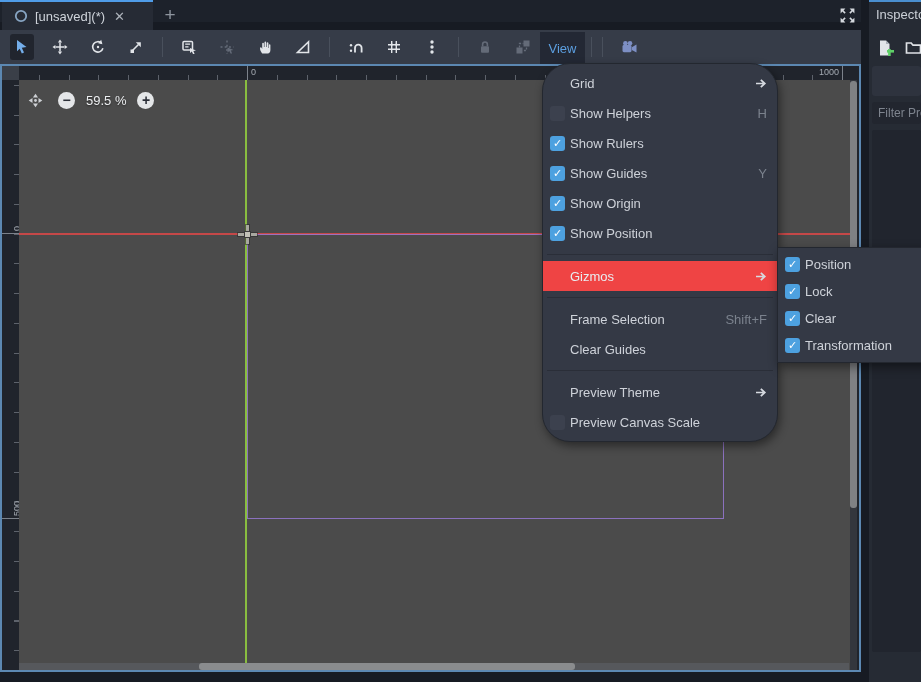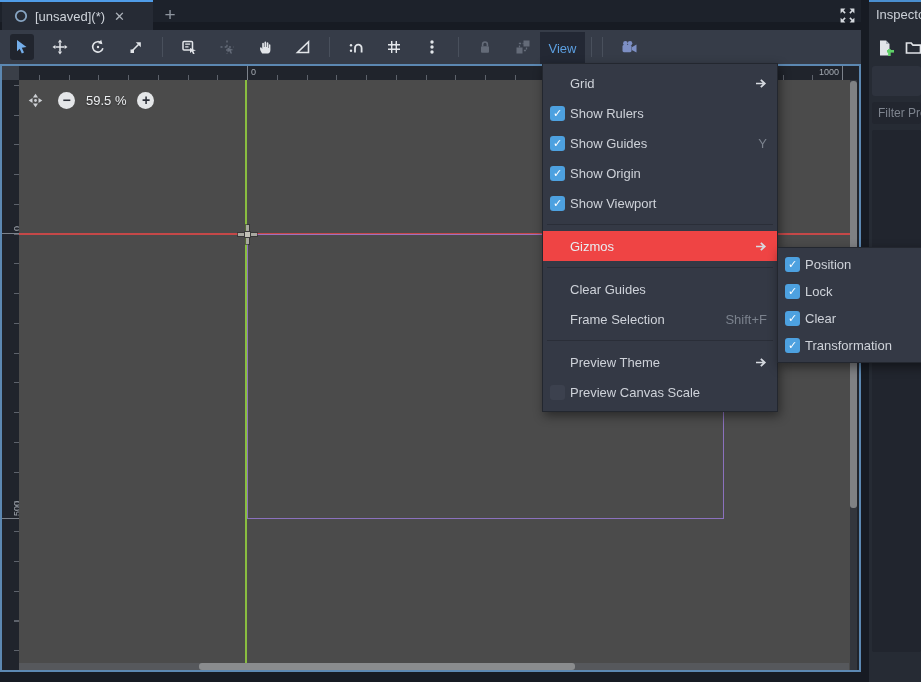--- a/index.html
+++ b/index.html
@@ -70,21 +70,21 @@
   .center-view { margin-right:14px; display:flex; }
 
   .vscroll-track { position:absolute; left:831px; top:0; width:7px; height:100%; background:#33363d; }
   .vscroll-thumb { position:absolute; left:0; top:1px; width:7px; height:427px; background:#7f8184; border-radius:3px; }
   .hscroll-track { position:absolute; left:0; top:583px; width:830px; height:7px; background:#56585c; }
   .hscroll-thumb { position:absolute; left:180px; top:0; width:376px; height:7px; background:#8a8c8e; border-radius:3px; }
 
   
   .menu { background:#343945; border:1px solid #23272f; box-shadow:2px 4px 10px rgba(0,0,0,.45);
     padding:4px 0; z-index:50; }
-  .view-menu { left:542px; top:63px; width:236px; }
+  .view-menu { left:542px; top:63px; width:236px;border-radius:28px; }
   .gizmos-submenu { left:777px; top:247px; width:152px; padding:3px 0; }
   .menu-row { height:30px; display:flex; align-items:center; padding:0 10px 0 7px; }
   .gizmos-submenu .menu-row { height:27px; }
   .menu-row.highlighted { background:#ef4444; }
   .menu-sep { height:13px; position:relative; }
   .menu-sep::after { content:""; position:absolute; left:4px; right:4px; top:6px; height:1px; background:#2a2e38; }
   .mcheck { width:15px; height:15px; border-radius:3px; margin-right:5px; flex:0 0 auto;
     font-size:11px; font-weight:bold; color:#fff; text-align:center; line-height:15px; }
   .mcheck.on { background:#4da1e0; }
   .mcheck.off { background:#3c414e; }
@@ -337,62 +337,68 @@
       <span class="mcheck none"></span>
       <span class="mlabel">Grid</span>
       <span class="mspacer"></span>
       <span class="marrow">
         <svg width="12" height="11" viewBox="0 0 12 11">
           <path d="M1 5.5 H8.6 M5.8 1.8 L9.8 5.5 L5.8 9.2" fill="none" stroke="#d6dae0" stroke-width="1.7"></path>
         </svg>
       </span>
     </div>
     <div class="menu-row">
+      <span class="mcheck off"></span>
+      <span class="mlabel">Show Helpers</span>
+      <span class="mspacer"></span>
+      <span class="mshortcut">H</span>
+    </div>
+    <div class="menu-row">
       <span class="mcheck on">✓</span>
       <span class="mlabel">Show Rulers</span>
       <span class="mspacer"></span>
     </div>
     <div class="menu-row">
       <span class="mcheck on">✓</span>
       <span class="mlabel">Show Guides</span>
       <span class="mspacer"></span>
       <span class="mshortcut">Y</span>
     </div>
     <div class="menu-row">
       <span class="mcheck on">✓</span>
       <span class="mlabel">Show Origin</span>
       <span class="mspacer"></span>
     </div>
     <div class="menu-row">
       <span class="mcheck on">✓</span>
-      <span class="mlabel">Show Viewport</span>
+      <span class="mlabel">Show Position</span>
       <span class="mspacer"></span>
     </div>
     <div class="menu-sep"></div>
     <div class="menu-row highlighted">
       <span class="mcheck none"></span>
       <span class="mlabel">Gizmos</span>
       <span class="mspacer"></span>
       <span class="marrow">
         <svg width="12" height="11" viewBox="0 0 12 11">
           <path d="M1 5.5 H8.6 M5.8 1.8 L9.8 5.5 L5.8 9.2" fill="none" stroke="#d6dae0" stroke-width="1.7"></path>
         </svg>
       </span>
     </div>
     <div class="menu-sep"></div>
     <div class="menu-row">
       <span class="mcheck none"></span>
+      <span class="mlabel">Frame Selection</span>
+      <span class="mspacer"></span>
+      <span class="mshortcut">Shift+F</span>
+    </div>
+    <div class="menu-row">
+      <span class="mcheck none"></span>
       <span class="mlabel">Clear Guides</span>
       <span class="mspacer"></span>
-    </div>
-    <div class="menu-row">
-      <span class="mcheck none"></span>
-      <span class="mlabel">Frame Selection</span>
-      <span class="mspacer"></span>
-      <span class="mshortcut">Shift+F</span>
     </div>
     <div class="menu-sep"></div>
     <div class="menu-row">
       <span class="mcheck none"></span>
       <span class="mlabel">Preview Theme</span>
       <span class="mspacer"></span>
       <span class="marrow">
         <svg width="12" height="11" viewBox="0 0 12 11">
           <path d="M1 5.5 H8.6 M5.8 1.8 L9.8 5.5 L5.8 9.2" fill="none" stroke="#d6dae0" stroke-width="1.7"></path>
         </svg>

